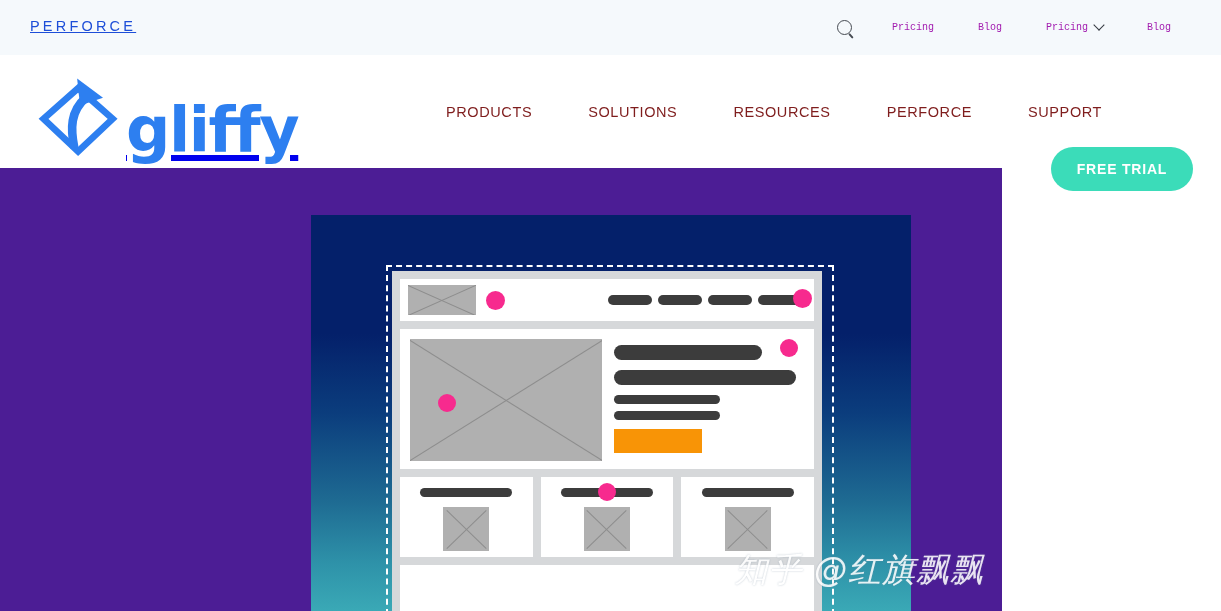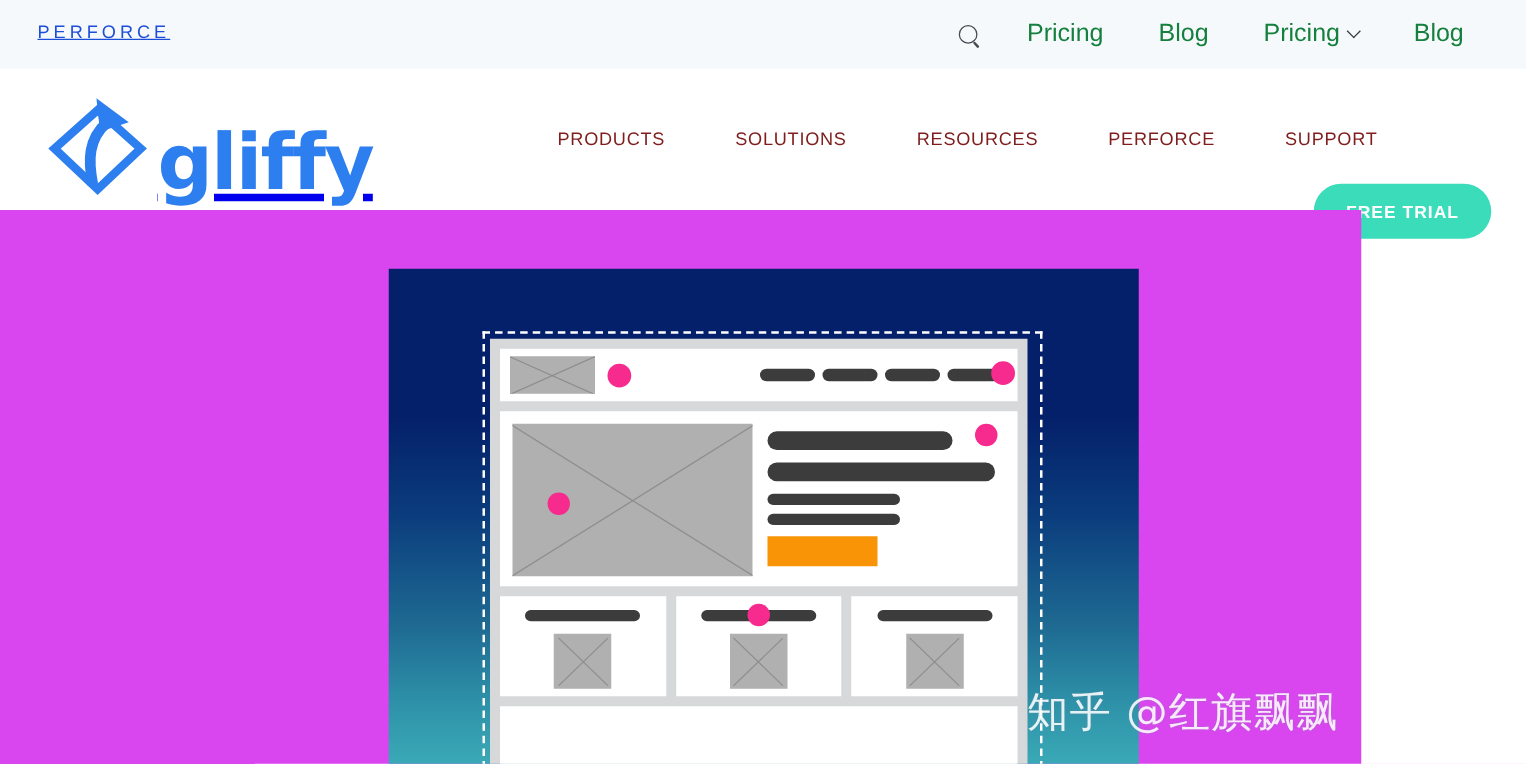--- a/index.html
+++ b/index.html
@@ -25,26 +25,26 @@
     color: #1d4ed8;
     font-weight: 400;
   }
   .topnav {
     position: absolute; right: 28px; top: 0;
     height: 55px;
     display: flex; align-items: center;
     gap: 0px;
   }
   .topnav-link {
-    font-size: 20px;
-    color: #15803d;
+    font-size: 10px;
+    color: #a21caf;
     padding: 0 22px;
     text-decoration: none;
     white-space: nowrap;
-    display: flex; align-items: center;
+    display: flex; align-items: center; font-family: Liberation Mono, monospace;
   }
   .search-btn {
     padding: 0 18px;
     display: flex; align-items: center;
   }
   .search-glyph {
     display: block;
     width: 15px; height: 15px;
     border: 1.6px solid #464b52;
     border-radius: 50%;
@@ -116,22 +116,23 @@
     letter-spacing: 0.8px;
     display: flex; align-items: center; justify-content: center;
     border: none;
     cursor: pointer;
     font-family: "Liberation Sans", sans-serif;
   }
 
   
   .hero {
     position: absolute; top: 168px; left: 0;
-    width: 1089px; height: 443px;
-    background: #d946ef;
+    width: 1002px; height: 443px;
+    background: #4c1d95;
+    font-style: italic;
   }
   .hero-figure {
     position: absolute;
     left: 311px; top: 47px;
     width: 600px; height: 396px;
     background: linear-gradient(180deg,
       #04206a 0%, #04206a 30%,
       #0b3d7d 50%, #1e6a92 72%,
       #2e92a9 88%, #3aa9b6 100%);
     overflow: hidden;

